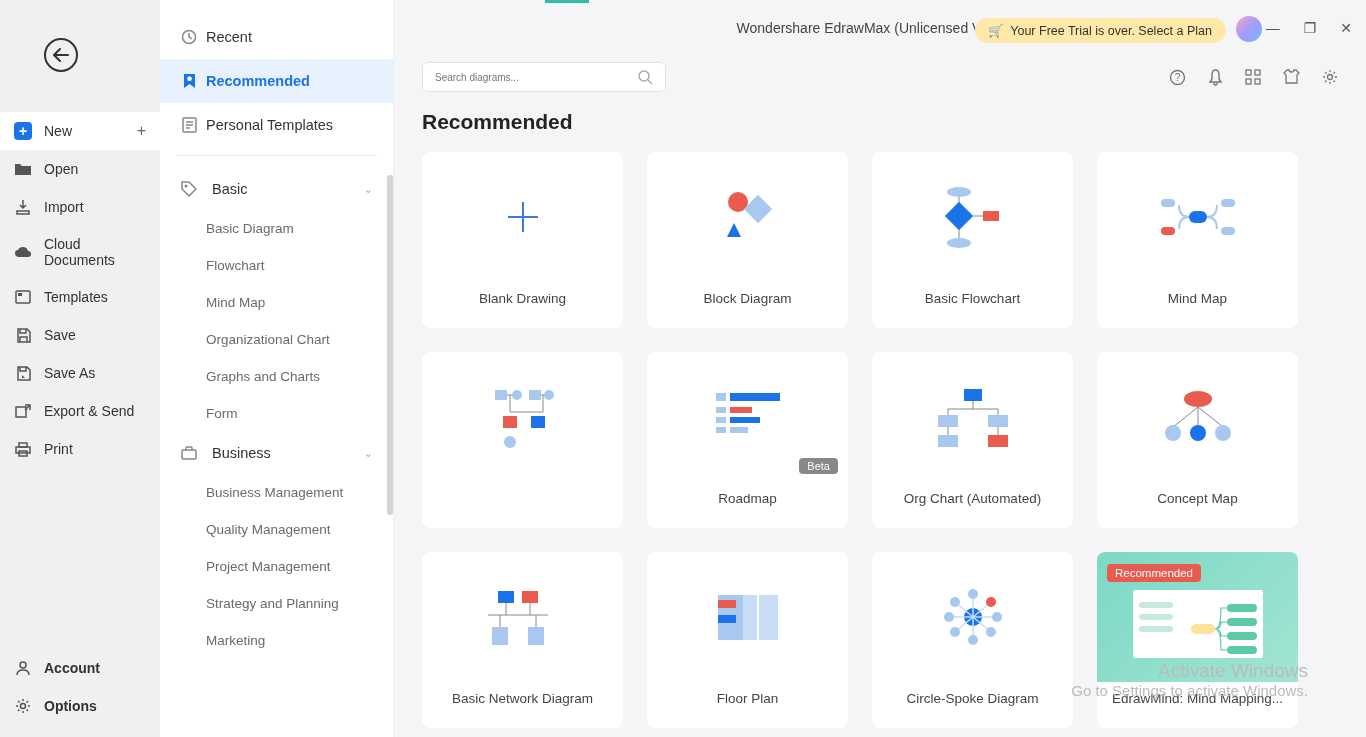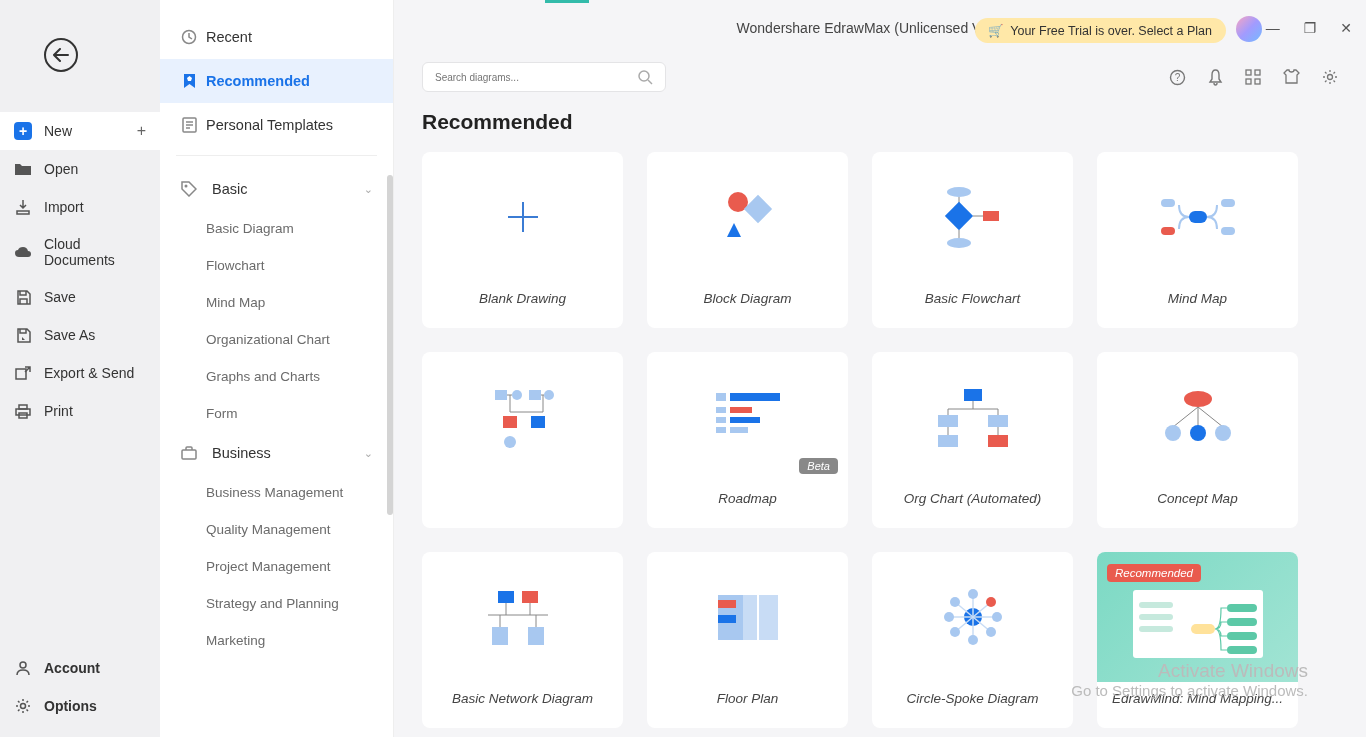--- a/index.html
+++ b/index.html
@@ -39,21 +39,21 @@
     .toolbar-row { display: flex; align-items: center; padding: 6px 28px 18px 28px; }
     .search-box { width: 244px; height: 30px; background: #fff; border: 1px solid #e4e4e6; border-radius: 6px; display: flex; align-items: center; padding: 0 12px; }
     .search-box input { flex: 1; border: none; outline: none; font-size: 10px; color: #888; background: transparent; }
     .tb-right { margin-left: auto; display: flex; gap: 22px; color: #777; }
     .tb-right span { cursor: pointer; position: relative; font-size: 16px; }
     .red-dot { position: absolute; width: 5px; height: 5px; background: #e74c3c; border-radius: 50%; top: -1px; right: -2px; }
     
     .content-area { padding: 0 28px; overflow-y: auto; flex: 1; }
     .section-title { font-size: 21px; font-weight: 700; color: #222; margin-bottom: 18px; }
     .grid { display: grid; grid-template-columns: repeat(4, 201px); gap: 24px 24px; }
-    .card { width: 201px; height: 176px; background: #fff; border-radius: 8px; display: flex; flex-direction: column; cursor: pointer; position: relative; overflow: visible; font-style: italic; }
+    .card { width: 201px; height: 176px; background: #fff; border-radius: 8px; display: flex; flex-direction: column; cursor: pointer; position: relative; overflow: visible; }
     .card-canvas { height: 130px; display: flex; align-items: center; justify-content: center; position: relative; border-radius: 8px 8px 0 0; }
     .card-label { text-align: center; font-size: 13.5px; color: #444; padding: 9px 0; }
     .beta-badge { position: absolute; right: 10px; bottom: 8px; background: #888; color: #fff; font-size: 11px; padding: 2px 8px; border-radius: 4px; }
     .rec-badge { position: absolute; left: 10px; top: 12px; background: #e95b4e; color: #fff; font-size: 11.5px; padding: 3px 8px; border-radius: 4px; z-index: 2; }
     .card-canvas.mint { background: linear-gradient(135deg,#7cd9c4,#a2e4d4); }
     
     .watermark { position: absolute; right: 58px; bottom: 38px; color: #bbb; text-align: right; pointer-events: none; }
     .watermark .line1 { font-size: 19px; }
     .watermark .line2 { font-size: 15px; }
     
@@ -90,20 +90,29 @@
         </span>
       <span>Import</span>
     </div>
     <div class="left-item">
       <span class="li-icon">
           <svg width="18" height="12" viewBox="0 0 18 12">
             <path d="M5 11 Q1 11 1 7 Q1 4 4 4 Q5 1 9 1 Q13 1 14 5 Q17 5 17 8 Q17 11 14 11 Z" fill="#555"></path>
           </svg>
         </span>
       <span>Cloud Documents</span>
+    </div>
+    <div class="left-item">
+      <span class="li-icon">
+          <svg width="16" height="14" viewBox="0 0 16 14">
+            <rect x="1" y="1" width="14" height="12" rx="1" fill="none" stroke="#555" stroke-width="1.5"></rect>
+            <rect x="3" y="3" width="4" height="3" fill="#555"></rect>
+          </svg>
+        </span>
+      <span>Templates</span>
     </div>
     <div class="left-item">
       <span class="li-icon">
           <svg width="15" height="15" viewBox="0 0 15 15">
             <path d="M2 1 L11 1 L14 4 L14 14 L2 14 Z M4 1 L4 5 L10 5 L10 1 M4 9 L11 9 L11 14 L4 14 Z" fill="none" stroke="#555" stroke-width="1.5"></path>
           </svg>
         </span>
       <span>Save</span>
     </div>
     <div class="left-item">

